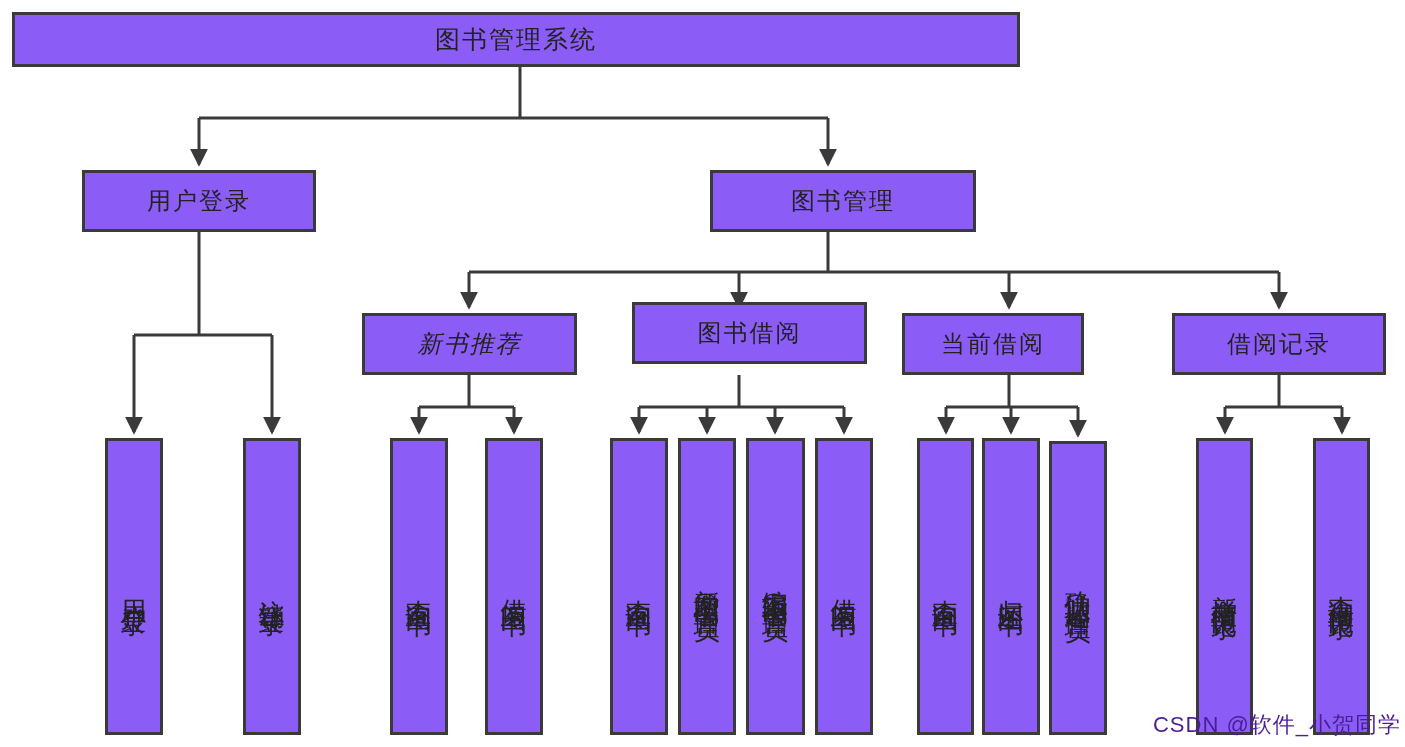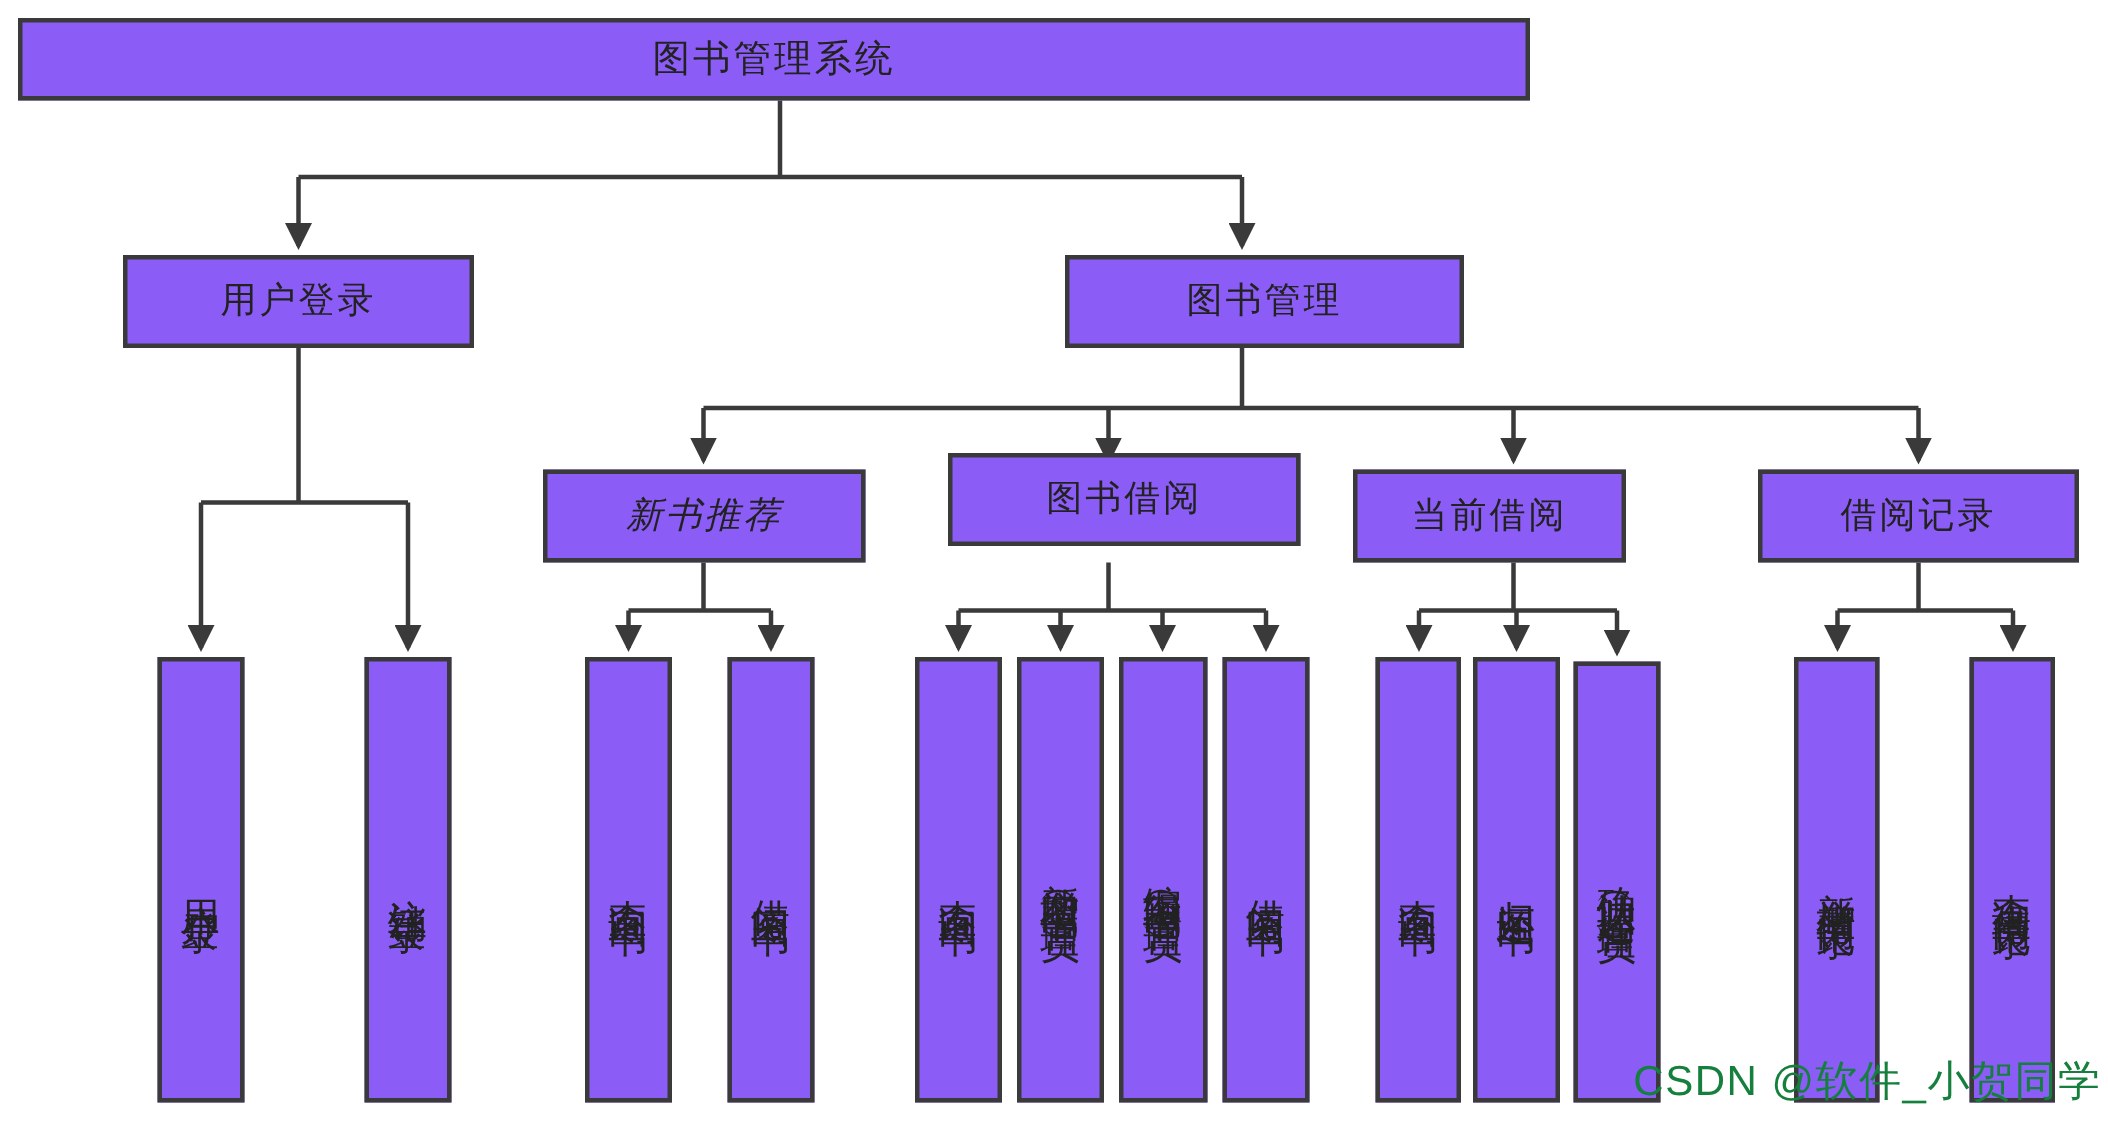--- a/index.html
+++ b/index.html
@@ -43,23 +43,23 @@
     writing-mode: vertical-rl;
     text-orientation: mixed;
     font-size: 26px;
     letter-spacing: 4px;
     line-height: 1;
   }
   #watermark {
     position: absolute;
     right: 4px;
     bottom: 7px;
-    font-size: 28px;
+    font-size: 22px;
     letter-spacing: 1px;
-    color: #15803d;
+    color: #4c1d95;
     z-index: 10;
     white-space: nowrap;
   }
 </style>
 </head>
 <body>
 
 <div id="canvas">
 
   <svg id="connectors" viewBox="0 0 1405 747" xmlns="http://www.w3.org/2000/svg">

